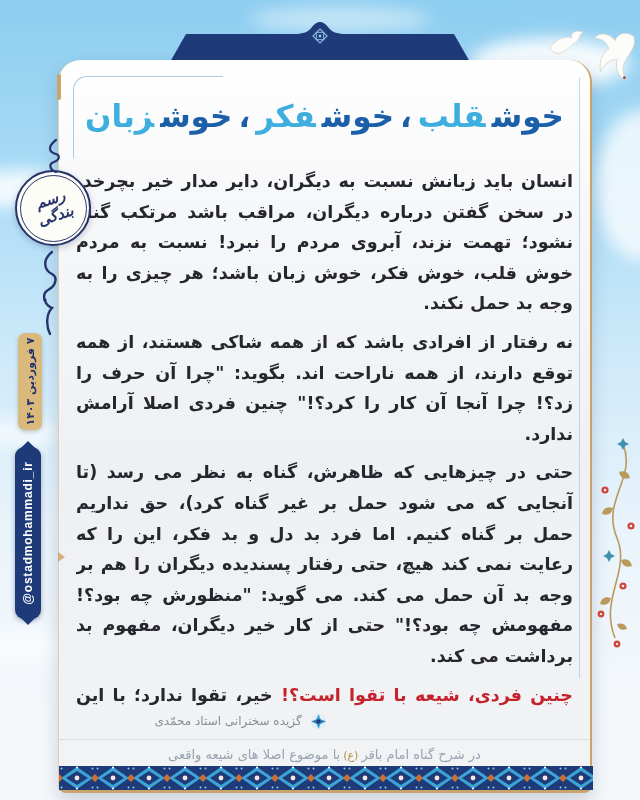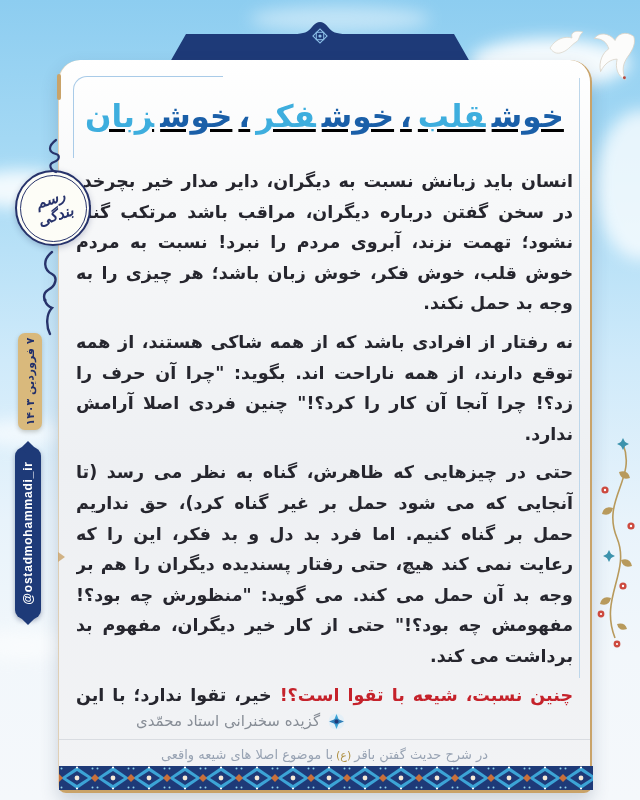--- a/index.html
+++ b/index.html
@@ -37,35 +37,35 @@
   .gold-tick { position:absolute; left:-1px; top:492px; width:7px; height:10px;
     background:var(--gold); clip-path:polygon(0 0,100% 50%,0 100%); opacity:.8; }
 
   .inner-corner { position:absolute; left:14px; top:16px; width:150px; height:82px;
     border-left:1.5px solid #a9cbe8; border-top:1.5px solid #a9cbe8;
     border-top-left-radius:14px; }
   .inner-right-line { position:absolute; right:10px; top:18px; height:600px; width:0;
     border-right:1px solid #bdd6ea; }
 
   .title-row { position:absolute; top:38px; left:0; right:0; text-align:center;
-    direction:rtl; font-weight:bold; font-size:31px; letter-spacing:-0.5px;text-decoration:underline; }
+    direction:rtl; font-weight:bold; font-size:31px; letter-spacing:-0.5px; }
   .title-row span { margin:0 3px; }
   .t-dark { color:var(--title-dark); }
   .t-light { color:var(--title-light); }
 
   .body { position:absolute; top:106px; left:17px; right:17px; bottom:84px;
     direction:rtl; text-align:justify; overflow:hidden;
     font-size:17.5px; font-weight:bold; line-height:30.6px; color:var(--body-text); }
   .body p { margin:0 0 8px 0; }
   .body p:last-child { margin-bottom:0; }
   .red { color:var(--accent-red); }
 
   .attrib-row { position:absolute; bottom:58px; left:0; right:168px; height:22px;
     display:flex; direction:rtl; justify-content:center; align-items:center; gap:8px;
-    color:var(--muted); font-size:15px; white-space:nowrap; }
+    color:var(--muted); font-size:12px; white-space:nowrap; }
   .tile-icon { width:17px; height:17px; flex:0 0 auto; }
 
   .divider { position:absolute; bottom:50px; left:0; right:0; border-top:1px solid #d9dce1; }
 
   .caption { position:absolute; bottom:28px; left:0; right:0; text-align:center;
     direction:rtl; font-size:13px; color:var(--caption); }
   .caption .emblem { color:#b09245; font-size:11px; margin:0 3px; }
 
   .tiles { position:absolute; bottom:0; left:0; right:0; height:24px; }
 
@@ -134,37 +134,37 @@
     <div class="inner-right-line"></div>
 
     <div class="title-row">
       <span class="t-dark">خوش</span><span class="t-light">قلب</span><span class="t-dark">،</span><span class="t-dark">خوش</span><span class="t-light">فکر</span><span class="t-dark">،</span><span class="t-dark">خوش</span><span class="t-light">زبان</span>
     </div>
 
     <div class="body">
       <p>انسان باید زبانش نسبت به دیگران، دایر مدار خیر بچرخد. در سخن گفتن درباره دیگران، مراقب باشد مرتکب گناه نشود؛ تهمت نزند، آبروی مردم را نبرد! نسبت به مردم خوش قلب، خوش فکر، خوش زبان باشد؛ هر چیزی را به وجه بد حمل نکند.</p>
       <p>نه رفتار از افرادی باشد که از همه شاکی هستند، از همه توقع دارند، از همه ناراحت اند. بگوید: "چرا آن حرف را زد؟! چرا آنجا آن کار را کرد؟!" چنین فردی اصلا آرامش ندارد.</p>
       <p>حتی در چیزهایی که ظاهرش، گناه به نظر می رسد (تا آنجایی که می شود حمل بر غیر گناه کرد)، حق نداریم حمل بر گناه کنیم. اما فرد بد دل و بد فکر، این را که رعایت نمی کند هیچ، حتی رفتار پسندیده دیگران را هم بر وجه بد آن حمل می کند. می گوید: "منظورش چه بود؟! مفهومش چه بود؟!" حتی از کار خیر دیگران، مفهوم بد برداشت می کند.</p>
-      <p><span class="red">چنین نسبت، شیعه با تقوا است؟!</span><span> خیر، تقوا ندارد؛ با این بددلی ها راه خیر و خوبی را می بندد.</span></p>
+      <p><span class="red">چنین فردی، شیعه با تقوا است؟!</span><span> خیر، تقوا ندارد؛ با این بددلی ها راه خیر و خوبی را می بندد.</span></p>
     </div>
 
     <div class="attrib-row">
       <svg class="tile-icon" viewBox="0 0 16 16">
         <circle cx="8" cy="8" r="7.5" fill="#e3eff7"></circle>
         <polygon points="8,1 10.8,8 8,15 5.2,8" style="fill:var(--tile-cyan)"></polygon>
         <polygon points="1,8 8,5.2 15,8 8,10.8" fill="#2f7fb8"></polygon>
         <circle cx="8" cy="8" r="1.9" style="fill:var(--navy)"></circle>
       </svg>
       <span>گزیده سخنرانی استاد محمّدی</span>
     </div>
 
     <div class="divider"></div>
 
     <div class="caption">
-      <span>در شرح حدیث گفتن باقر</span><span class="emblem">(ع)</span><span>با موضوع اصلا های شیعه واقعی</span>
+      <span>در شرح گناه امام باقر</span><span class="emblem">(ع)</span><span>با موضوع اصلا های شیعه واقعی</span>
     </div>
 
     <svg class="tiles" width="534" height="24" viewBox="0 0 534 24" preserveAspectRatio="none">
       <defs>
         <pattern id="tp" width="36" height="24" patternUnits="userSpaceOnUse">
           <rect width="36" height="24" style="fill:var(--navy)"></rect>
           <polygon points="18,1 34,12 18,23 2,12" style="fill:var(--tile-cyan)"></polygon>
           <polygon points="18,5 29,12 18,19 7,12" style="fill:var(--navy)"></polygon>
           <circle cx="18" cy="12" r="2.4" fill="#f3e9d8"></circle>
           <polygon points="0,8 4,12 0,16 -4,12" style="fill:var(--tile-orange)"></polygon>

